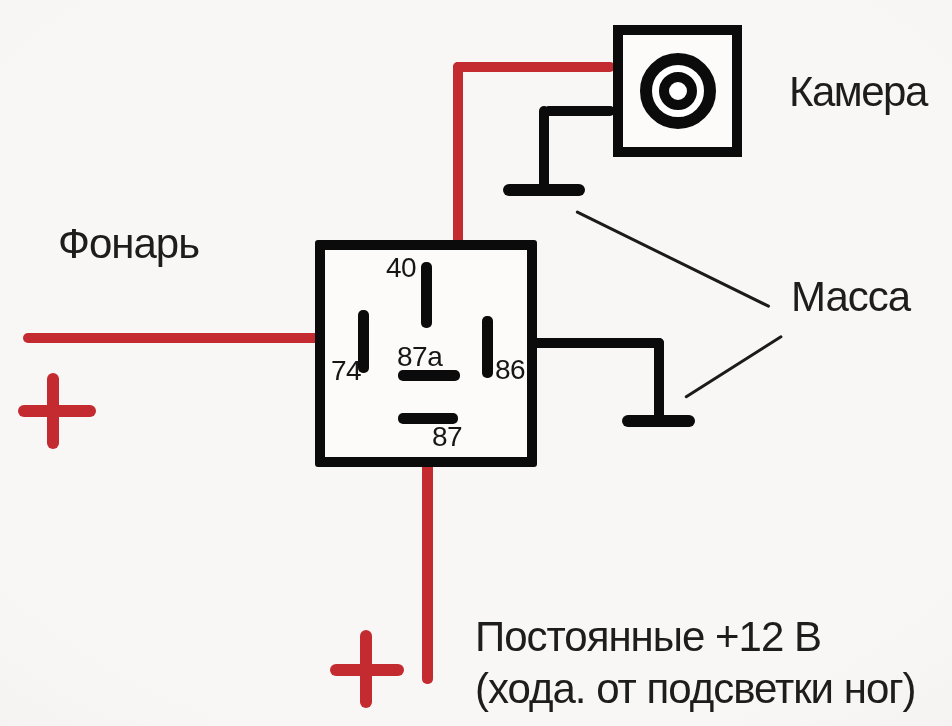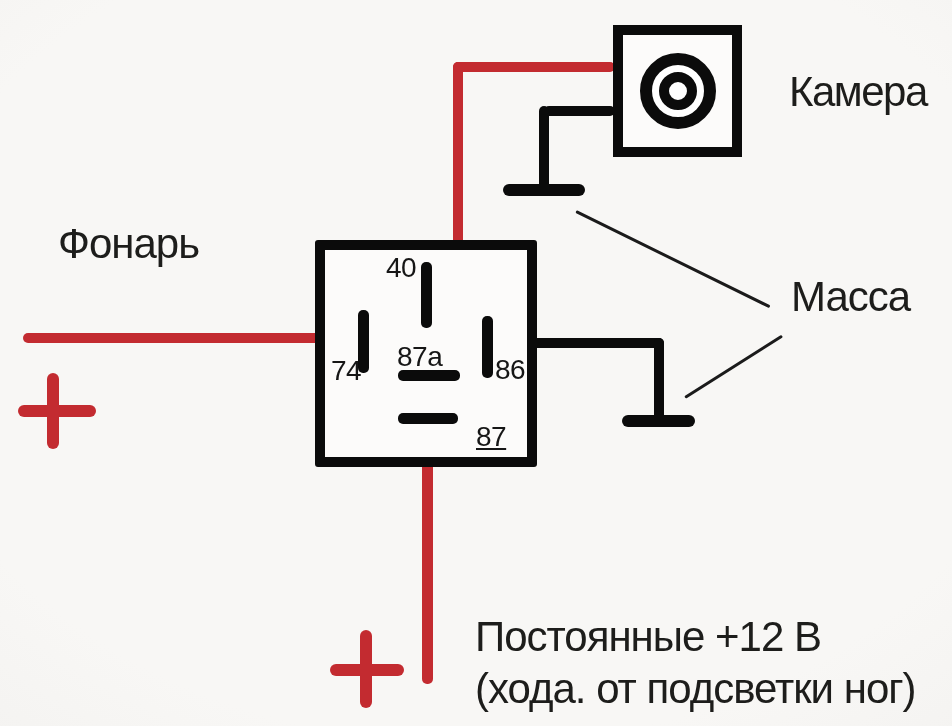--- a/index.html
+++ b/index.html
@@ -93,21 +93,21 @@
   <div class="wire blk" style="left:421px;top:262px;width:11px;height:66px;"></div>
   <div class="wire blk" style="left:358px;top:310px;width:11px;height:63px;"></div>
   <div class="wire blk" style="left:482px;top:316px;width:11px;height:62px;"></div>
   <div class="wire blk" style="left:398px;top:370px;width:62px;height:11px;"></div>
   <div class="wire blk" style="left:398px;top:413px;width:60px;height:11px;"></div>
 
   <div class="pinlbl" style="left:386px;top:253px;">40</div>
   <div class="pinlbl" style="left:331px;top:356px;">74</div>
   <div class="pinlbl" style="left:397px;top:342px;">87a</div>
   <div class="pinlbl" style="left:495px;top:355px;">86</div>
-  <div class="pinlbl" style="left:476px;top:422px;text-decoration:underline;">87</div>
+  <div class="pinlbl" style="left:432px;top:422px;">87</div>
 
   <div id="camera-box">
     <div class="lens-outer">
       <div class="lens-inner"></div>
     </div>
   </div>
 
   <div class="biglbl" style="left:789px;top:66px;letter-spacing:-1.5px;">Камера</div>
 
   <div class="thinline" style="left:576px;top:210px;width:216px;transform:rotate(26.2deg);"></div>

